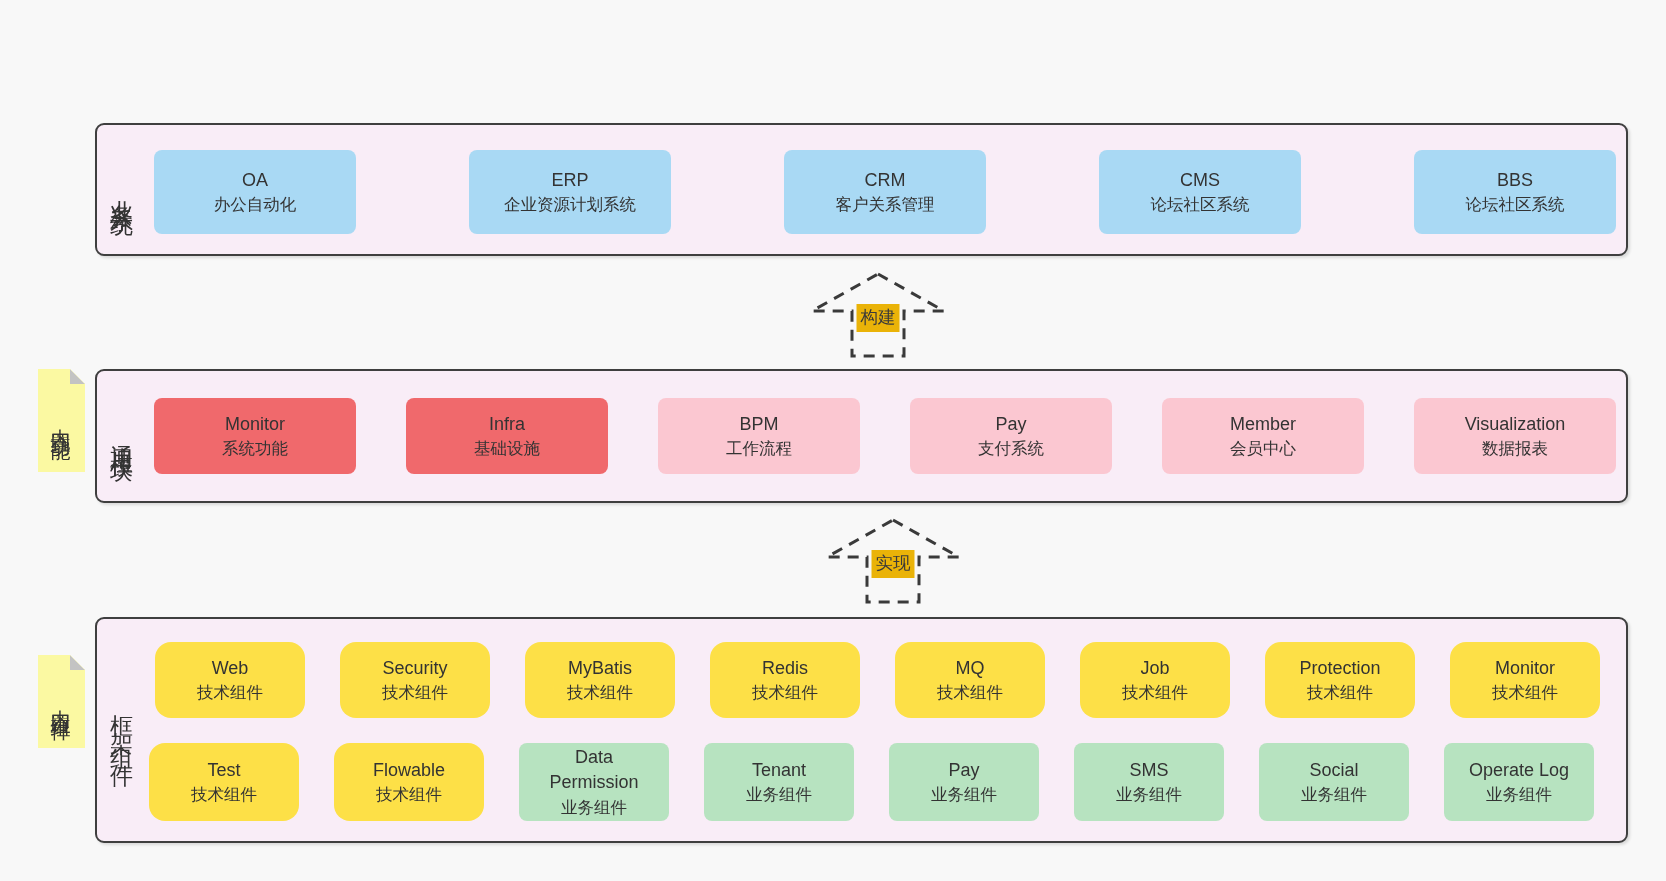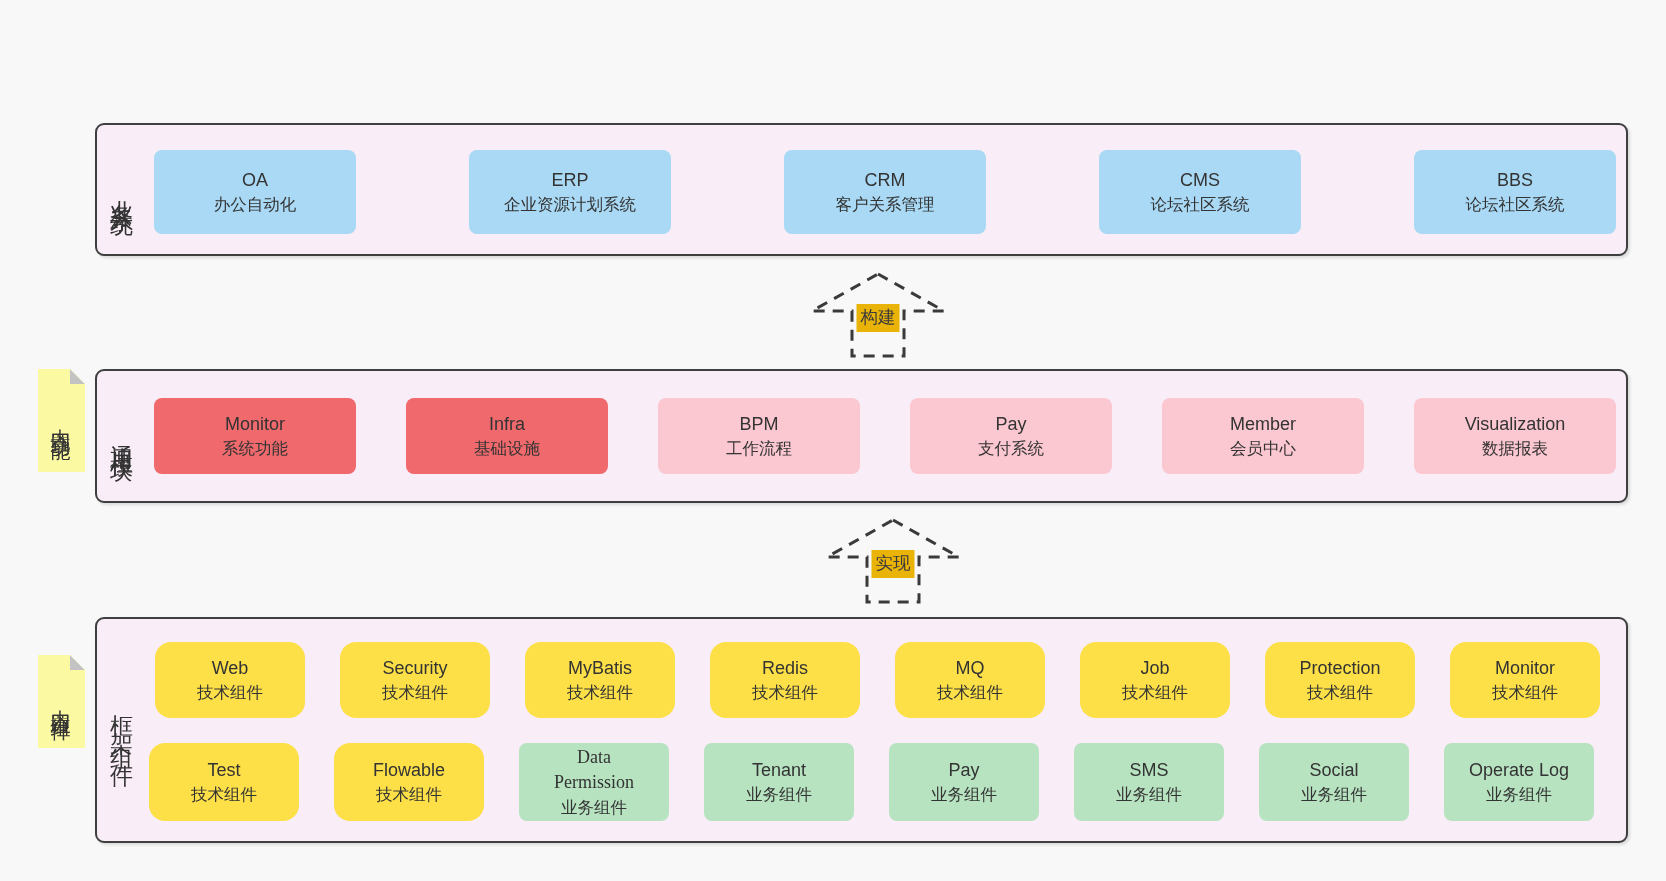--- a/index.html
+++ b/index.html
@@ -52,21 +52,21 @@
     border-radius:8px;
     text-align:center;
     line-height:1.42;
     box-sizing:border-box;
     padding:2px 8px;
   }
   .row-business .box,.row-modules .box{width:202px;}
   .row-fw1 .box,.row-fw2 .box{width:150px;}
   .box .en{font-size:18px;display:block;}
   .box .zh{font-size:16.5px;display:block;}
-  .box-narrow{padding:2px 18px;font-family:Liberation Serif, serif;}
+  .box-narrow{padding:2px 18px;}
   .c-blue{background:#a9d9f4;}
   .c-red{background:#f0696c;}
   .c-pink{background:#fbc7d1;}
   .c-green{background:#fde047;border-radius:16px;}
   .c-lgreen{background:#b7e3c0;}
   .note{
     position:absolute;
     width:47px;
     background:#fbf9a2;
     box-shadow:1px 1px 2px rgba(0,0,0,0.15);

